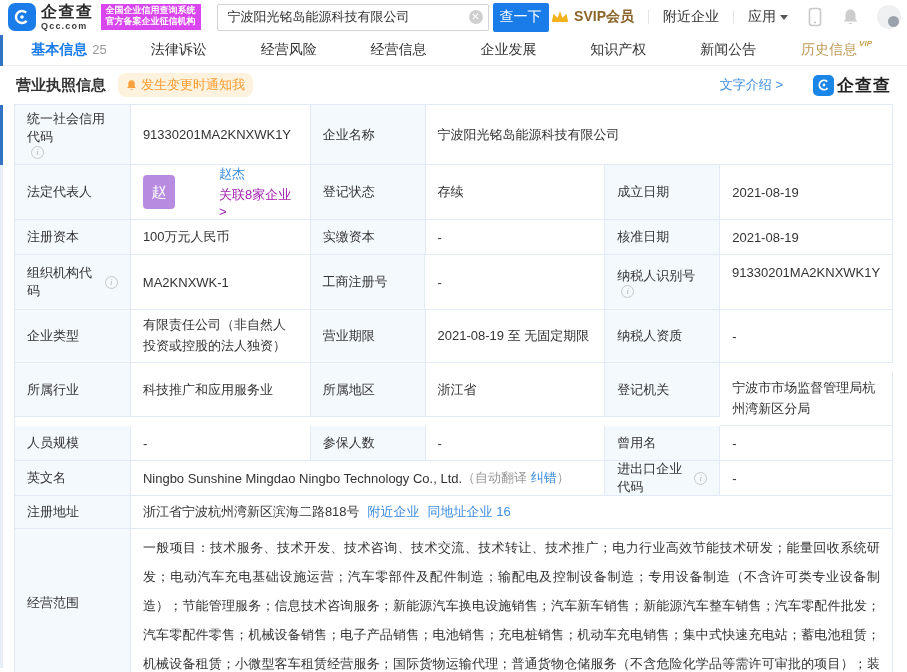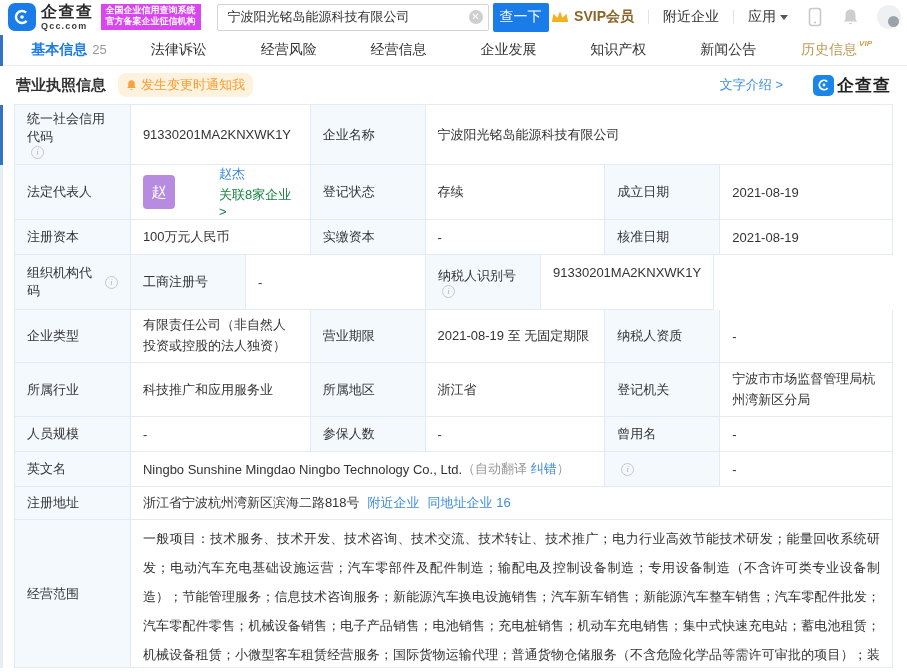--- a/index.html
+++ b/index.html
@@ -60,21 +60,21 @@
   .tbl { margin:0 14px; border-top:1px solid #e2ebf5; border-left:1px solid #e2ebf5; font-size:13px; }
   .row { display:flex; }
   .cell { border-right:1px solid #e2ebf5; border-bottom:1px solid #e2ebf5; padding:6px 12px; display:flex; align-items:center; color:#333; background:#fff; }
   .lbl { background:#f4f9fe; }
   .w1{width:116px} .w2{width:180px} .w3{width:115px} .w4{width:180px} .w5{width:115px} .w6{width:173px}
   .sp46{width:468px} .sp24{width:475px} .sp26{width:763px}
   .h60{height:60px} .h55{height:55px} .h35{height:35px} .h53{height:53px} .h54{height:54px} .h33{height:33px} .h148{height:148px}
   .wrap { flex-wrap:wrap; align-content:center; }
   .info-ic { width:13px; height:13px; border:1px solid #c7c7c7; border-radius:50%; color:#b5b5b5; font-size:9px; line-height:11px; text-align:center; margin-left:4px; flex:0 0 auto; font-style:italic; font-family:"Liberation Serif",serif; cursor:pointer; }
   .link { color:#3e8ddd; cursor:pointer; text-decoration:none; }
-  .orange-link { color:#15803d; cursor:pointer; }
+  .orange-link { color:#a21caf; cursor:pointer; }
   .rep { display:flex; align-items:center; gap:8px; }
   .rep-avatar { width:34px; height:34px; border-radius:4px; background:#b78be0; color:#fff; font-size:15px; display:flex; align-items:center; justify-content:center; cursor:pointer; }
   .rep-lines { display:flex; flex-direction:column; gap:3px; font-size:13px;margin-left:36px; }
   .gray { color:#999; }
   .scope-cell { line-height:29px; text-align:justify; padding:4px 12px; display:block; }
   .mlinks { margin-left:8px; }
 </style>
 </head>
 <body>
 
@@ -221,20 +221,21 @@
     <div class="cell w4 h35">-</div>
     <div class="cell lbl w5 h35">核准日期</div>
     <div class="cell w6 h35">2021-08-19</div>
   </div>
 
   <div class="row">
     <div class="cell lbl w1 h55">
       <span>组织机构代码</span>
       <span class="info-ic">i</span>
     </div>
+    <div class="cell w2 h55">MA2KNXWK-1</div>
     <div class="cell lbl w3 h55">工商注册号</div>
     <div class="cell w4 h55">-</div>
     <div class="cell lbl w5 h55 wrap">
       <span>纳税人识别号</span>
       <span class="info-ic">i</span>
     </div>
     <div class="cell w6 h55" style="align-items:flex-start; padding-top:10px;">91330201MA2KNXWK1Y</div>
   </div>
 
   <div class="row">
@@ -245,21 +246,21 @@
     <div class="cell lbl w5 h53">纳税人资质</div>
     <div class="cell w6 h53">-</div>
   </div>
 
   <div class="row">
     <div class="cell lbl w1 h54">所属行业</div>
     <div class="cell w2 h54">科技推广和应用服务业</div>
     <div class="cell lbl w3 h54">所属地区</div>
     <div class="cell w4 h54">浙江省</div>
     <div class="cell lbl w5 h54">登记机关</div>
-    <div class="cell w6 h54" style="line-height:1.6;">宁波市市场监督管理局杭州湾新区分局</div>
+    <div class="cell w6 h54" style="line-height:1.6;margin-top:9px;">宁波市市场监督管理局杭州湾新区分局</div>
   </div>
 
   <div class="row">
     <div class="cell lbl w1 h35">人员规模</div>
     <div class="cell w2 h35">-</div>
     <div class="cell lbl w3 h35">参保人数</div>
     <div class="cell w4 h35">-</div>
     <div class="cell lbl w5 h35">曾用名</div>
     <div class="cell w6 h35">-</div>
   </div>
@@ -267,20 +268,21 @@
   <div class="row">
     <div class="cell lbl w1 h35">英文名</div>
     <div class="cell sp24 h35">
       <span>Ningbo Sunshine Mingdao Ningbo Technology Co., Ltd.</span>
       <span class="gray" style="">
         <span>（自动翻译</span>
         <span class="link">纠错</span><span>）</span>
       </span>
     </div>
     <div class="cell lbl w5 h35">
+      <span>进出口企业代码</span>
       <span class="info-ic">i</span>
     </div>
     <div class="cell w6 h35">-</div>
   </div>
 
   <div class="row">
     <div class="cell lbl w1 h33">注册地址</div>
     <div class="cell sp26 h33">
       <span>浙江省宁波杭州湾新区滨海二路818号</span>
       <span class="link mlinks">附近企业</span>

